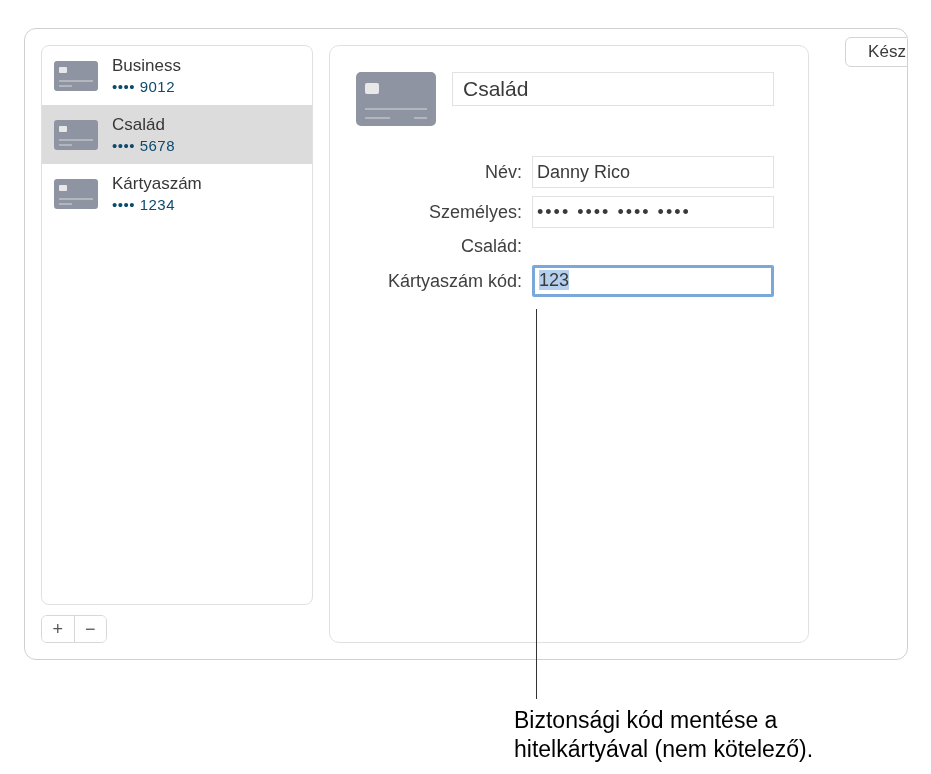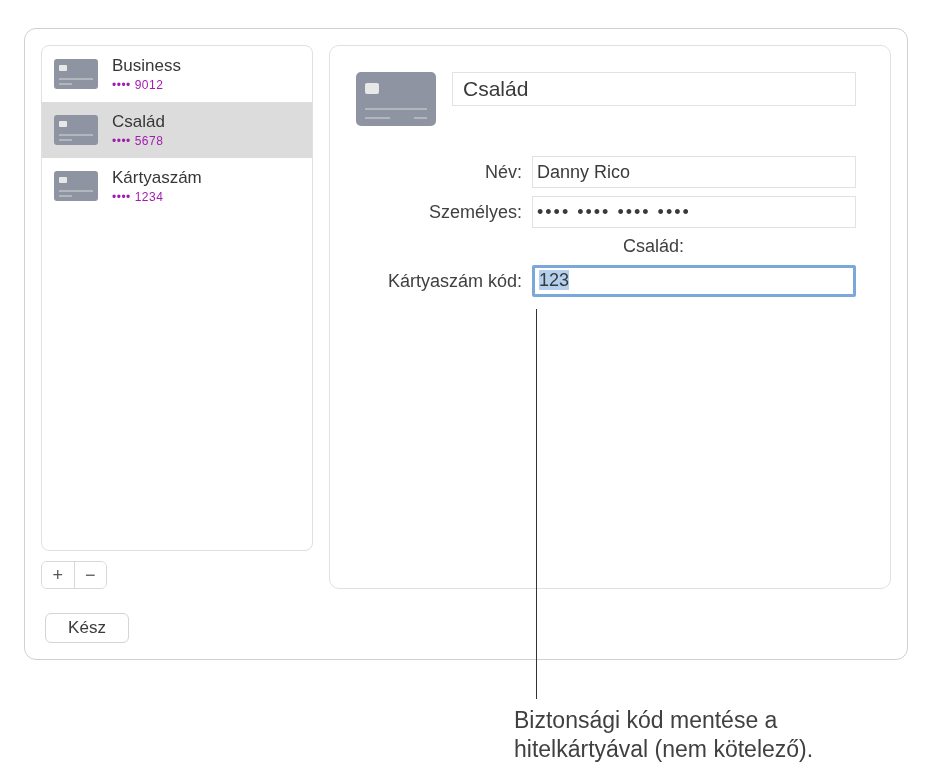--- a/index.html
+++ b/index.html
@@ -13,21 +13,21 @@
     .window {
       position: absolute;
       left: 24px;
       top: 28px;
       width: 884px;
       height: 632px;
       border: 1px solid #d0d0d0;
       border-radius: 12px;
       background: #fff;
       display: flex;
-      flex-direction: column;
+      flex-direction: row;
       overflow: hidden;
     }
     .content-area {
       flex: 1;
       display: flex;
       padding: 16px;
       gap: 16px;
     }
     .sidebar {
       width: 272px;
@@ -60,22 +60,22 @@
       display: flex;
       flex-direction: column;
       gap: 2px;
     }
     .card-name {
       font-size: 17px;
       color: #373737;
       font-weight: 400;
     }
     .card-number {
-      font-size: 12px;
-      color: #a21caf;
+      font-size: 15px;
+      color: #0c4a6e;
       letter-spacing: 0.5px;
     }
     .sidebar-buttons {
       margin-top: 10px;
       display: flex;
       border: 1px solid #d8d8d8;
       border-radius: 6px;
       width: 66px;
       height: 28px;
       overflow: hidden;
@@ -121,21 +121,20 @@
       border-radius: 0;
       padding: 4px 10px;
       color: #3a3a3a;
       outline: none;
       background: #fff;
     }
     .form-row {
       display: flex;
       align-items: center;
       margin-bottom: 8px;
-      justify-content: center;
     }
     .form-label {
       width: 176px;
       text-align: right;
       padding-right: 10px;
       font-size: 18px;
       color: #404040;
     }
     .form-input {
       flex: 1;
@@ -179,21 +178,21 @@
       top: 309px;
       width: 1px;
       height: 390px;
       background: #333;
     }
     .annotation-text {
       position: absolute;
       left: 514px;
       top: 706px;
       font-size: 23px;
-      color: #404040;
+      color: #000000;
       line-height: 1.25;
       width: 400px;
     }
     .cc-svg-body { fill: #8f94a3; }
     .cc-svg-chip { fill: #e8e8e8; }
     .cc-svg-stripe { stroke: #d8d8d8; stroke-width: 1.2; }
   </style>
 </head>
 <body>
 

